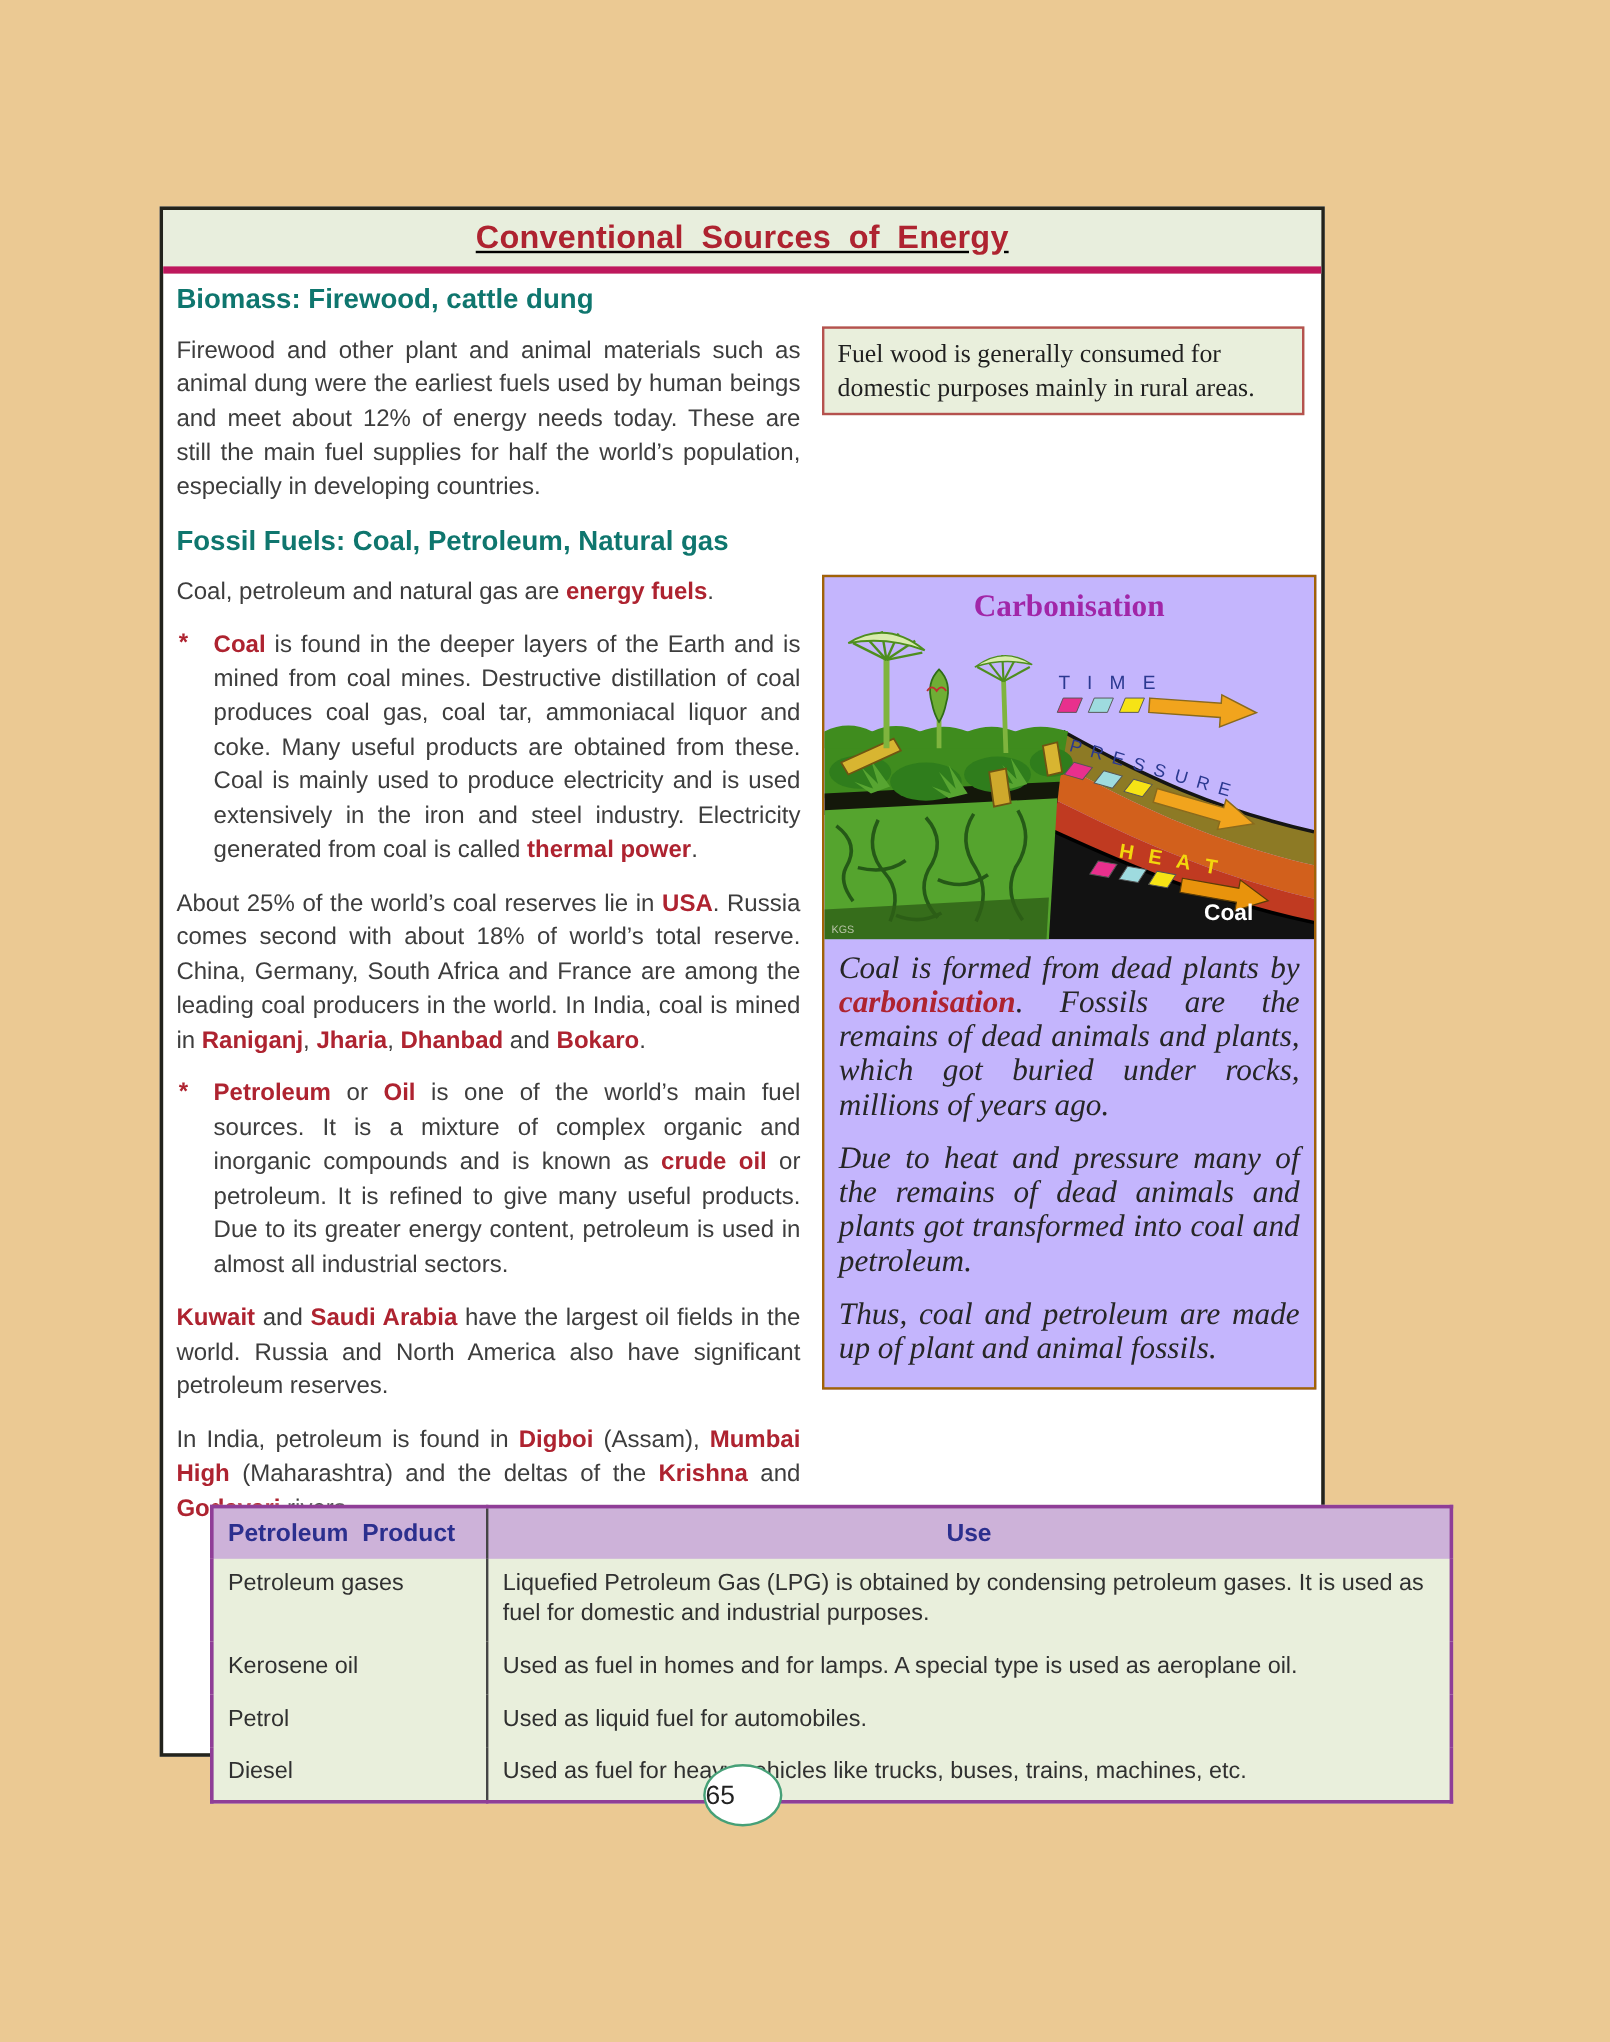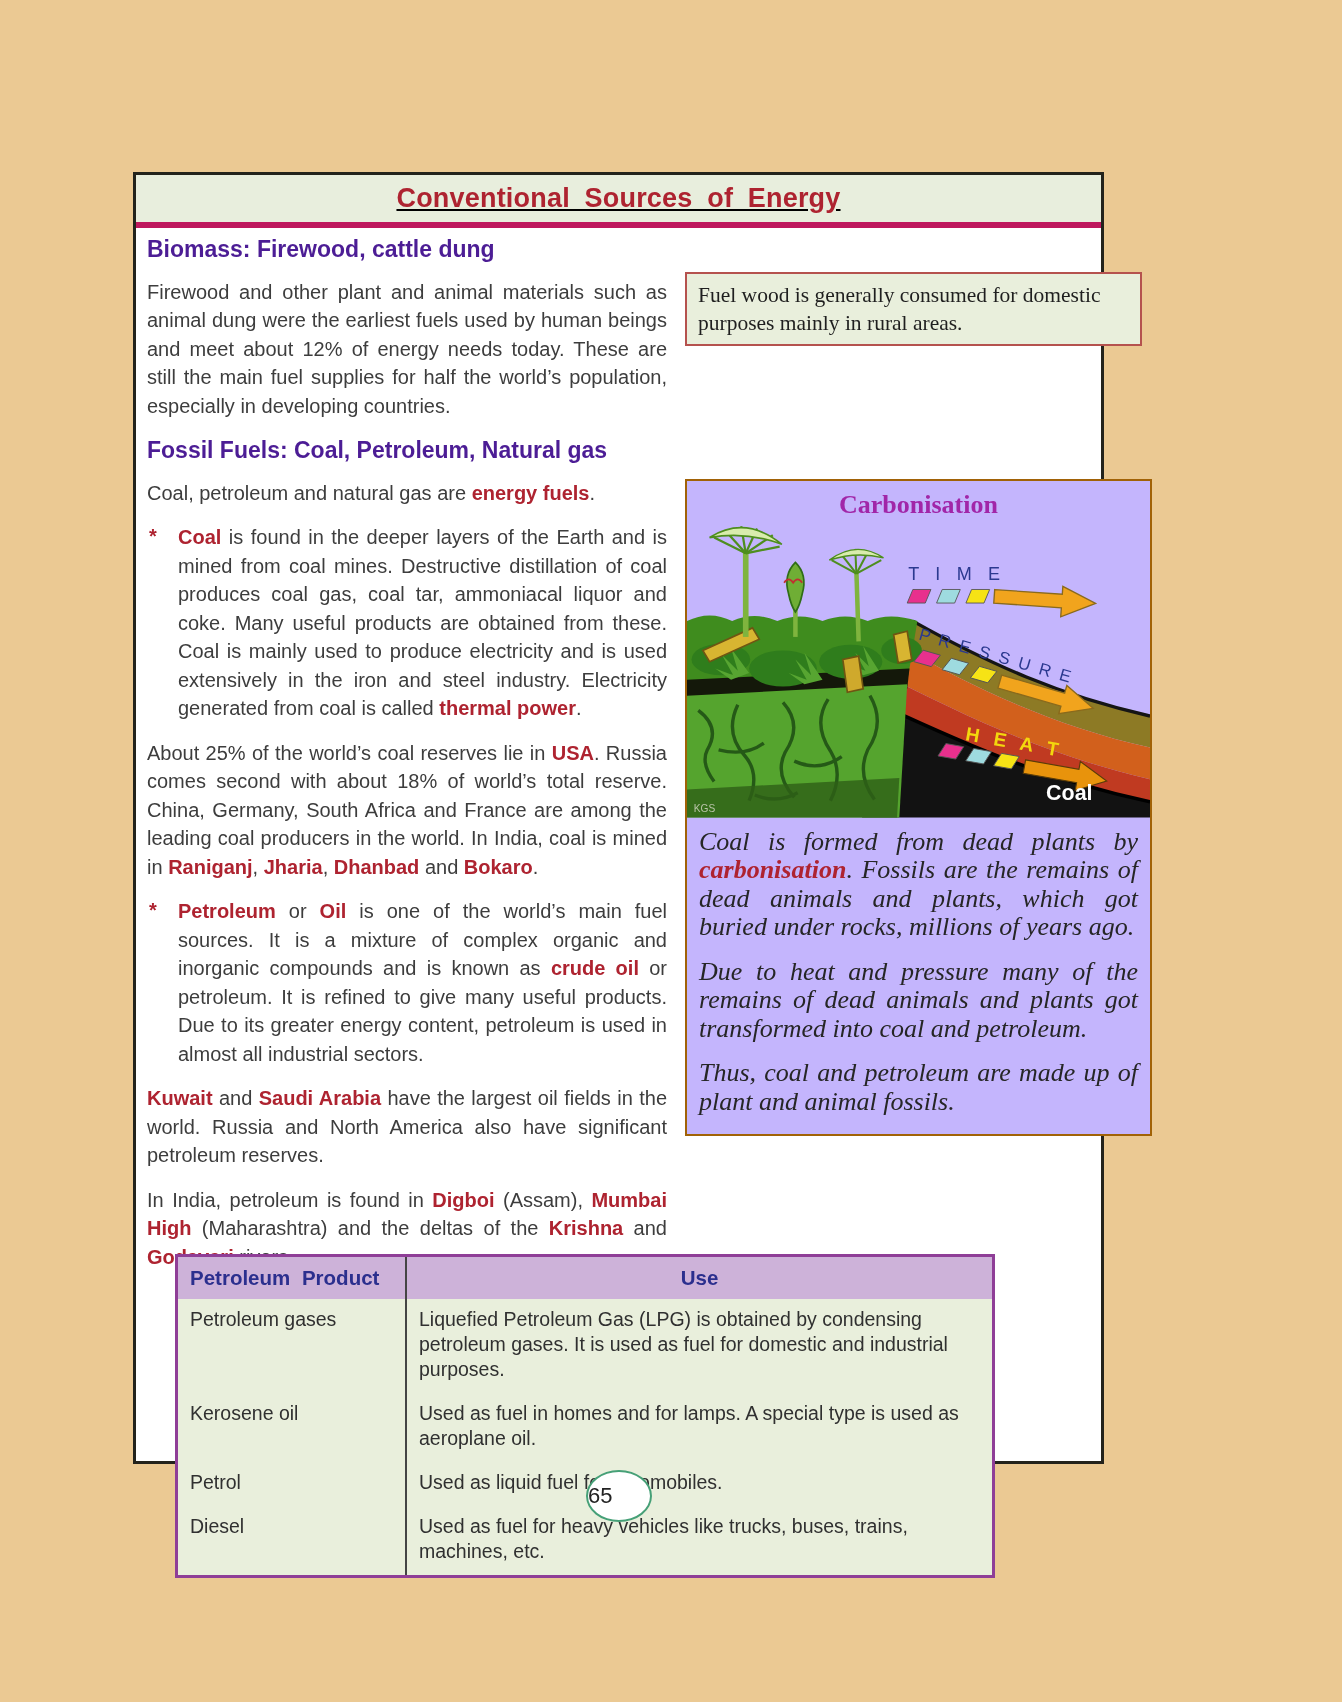--- a/index.html
+++ b/index.html
@@ -16,29 +16,29 @@
     display:flex; align-items:center; justify-content:center;text-decoration:underline;
   }
   .title-band h1 {
     margin:0; font-size:27px; color:#ae2330; word-spacing:7px; letter-spacing:.2px;
   }
   .col-left {
     position:absolute; left:11px; top:60px; width:520px;
     color:#3d3d3d; font-size:20px; line-height:28.5px; text-align:justify;
   }
   .col-left h2, .sec-head {
-    font-size:23px; color:#4c1d95; margin:0 0 14px 0; text-align:left; font-weight:bold;
+    font-size:23px; color:#0f766e; margin:0 0 14px 0; text-align:left; font-weight:bold;
   }
   .col-left p { margin:0 0 16px 0; }
   .hl { color:#ae2330; font-weight:bold; }
   .item { position:relative; padding-left:31px; margin:0 0 16px 0; }
   .item .star { position:absolute; left:2px; top:-1px; color:#ae2330; font-weight:bold; }
   .indent { margin-left:31px; }
 
-  .col-right { position:absolute; left:549px; top:60px; width:467px; }
+  .col-right { position:absolute; left:549px; top:60px; width:412px; }
   .note {
     margin-top:37px; margin-right:10px; background:#e9efdc; border:2px solid #b5524e;
     padding:7px 11px; font-family:"Liberation Serif", serif; font-size:21.5px;
     line-height:28px; color:#1f1f1f;
   }
   .figure-box {
     margin-top:133px; border:2px solid #a16207; background:#c4b5fd; padding-bottom:2px;
   }
   .fig-title {
     text-align:center; font-family:"Liberation Serif", serif; font-weight:bold;
@@ -46,21 +46,21 @@
   }
   .illustration { display:block; width:100%; height:auto; }
   .illustration text { font-family:"Liberation Sans", sans-serif; }
   .caption {
     font-family:"Liberation Serif", serif; font-style:italic; font-size:26px;
     line-height:28.5px; color:#262626; text-align:justify; margin:10px 12px 16px 12px;
   }
   .caption .hl { color:#ae2330; font-weight:bold; }
 
   .ptable {
-    position:absolute; left:175px; top:1254px; width:820px;
+    position:absolute; left:175px; top:1254px; width:1036px;
     border-collapse:collapse; background:#e9efdc; table-layout:fixed;
     font-size:19.5px; color:#303030; border:3px solid #8f3e97;
   }
   .ptable th {
     background:#cdb2d9; color:#2b2f8e; font-size:20.5px; padding:9px 12px;
     word-spacing:6px; border-bottom:0;
   }
   .ptable th.col-product { text-align:left; width:203px; }
   .ptable th.col-use { text-align:center; }
   .ptable td { padding:8px 12px 11px 12px; vertical-align:top; line-height:25px; }

